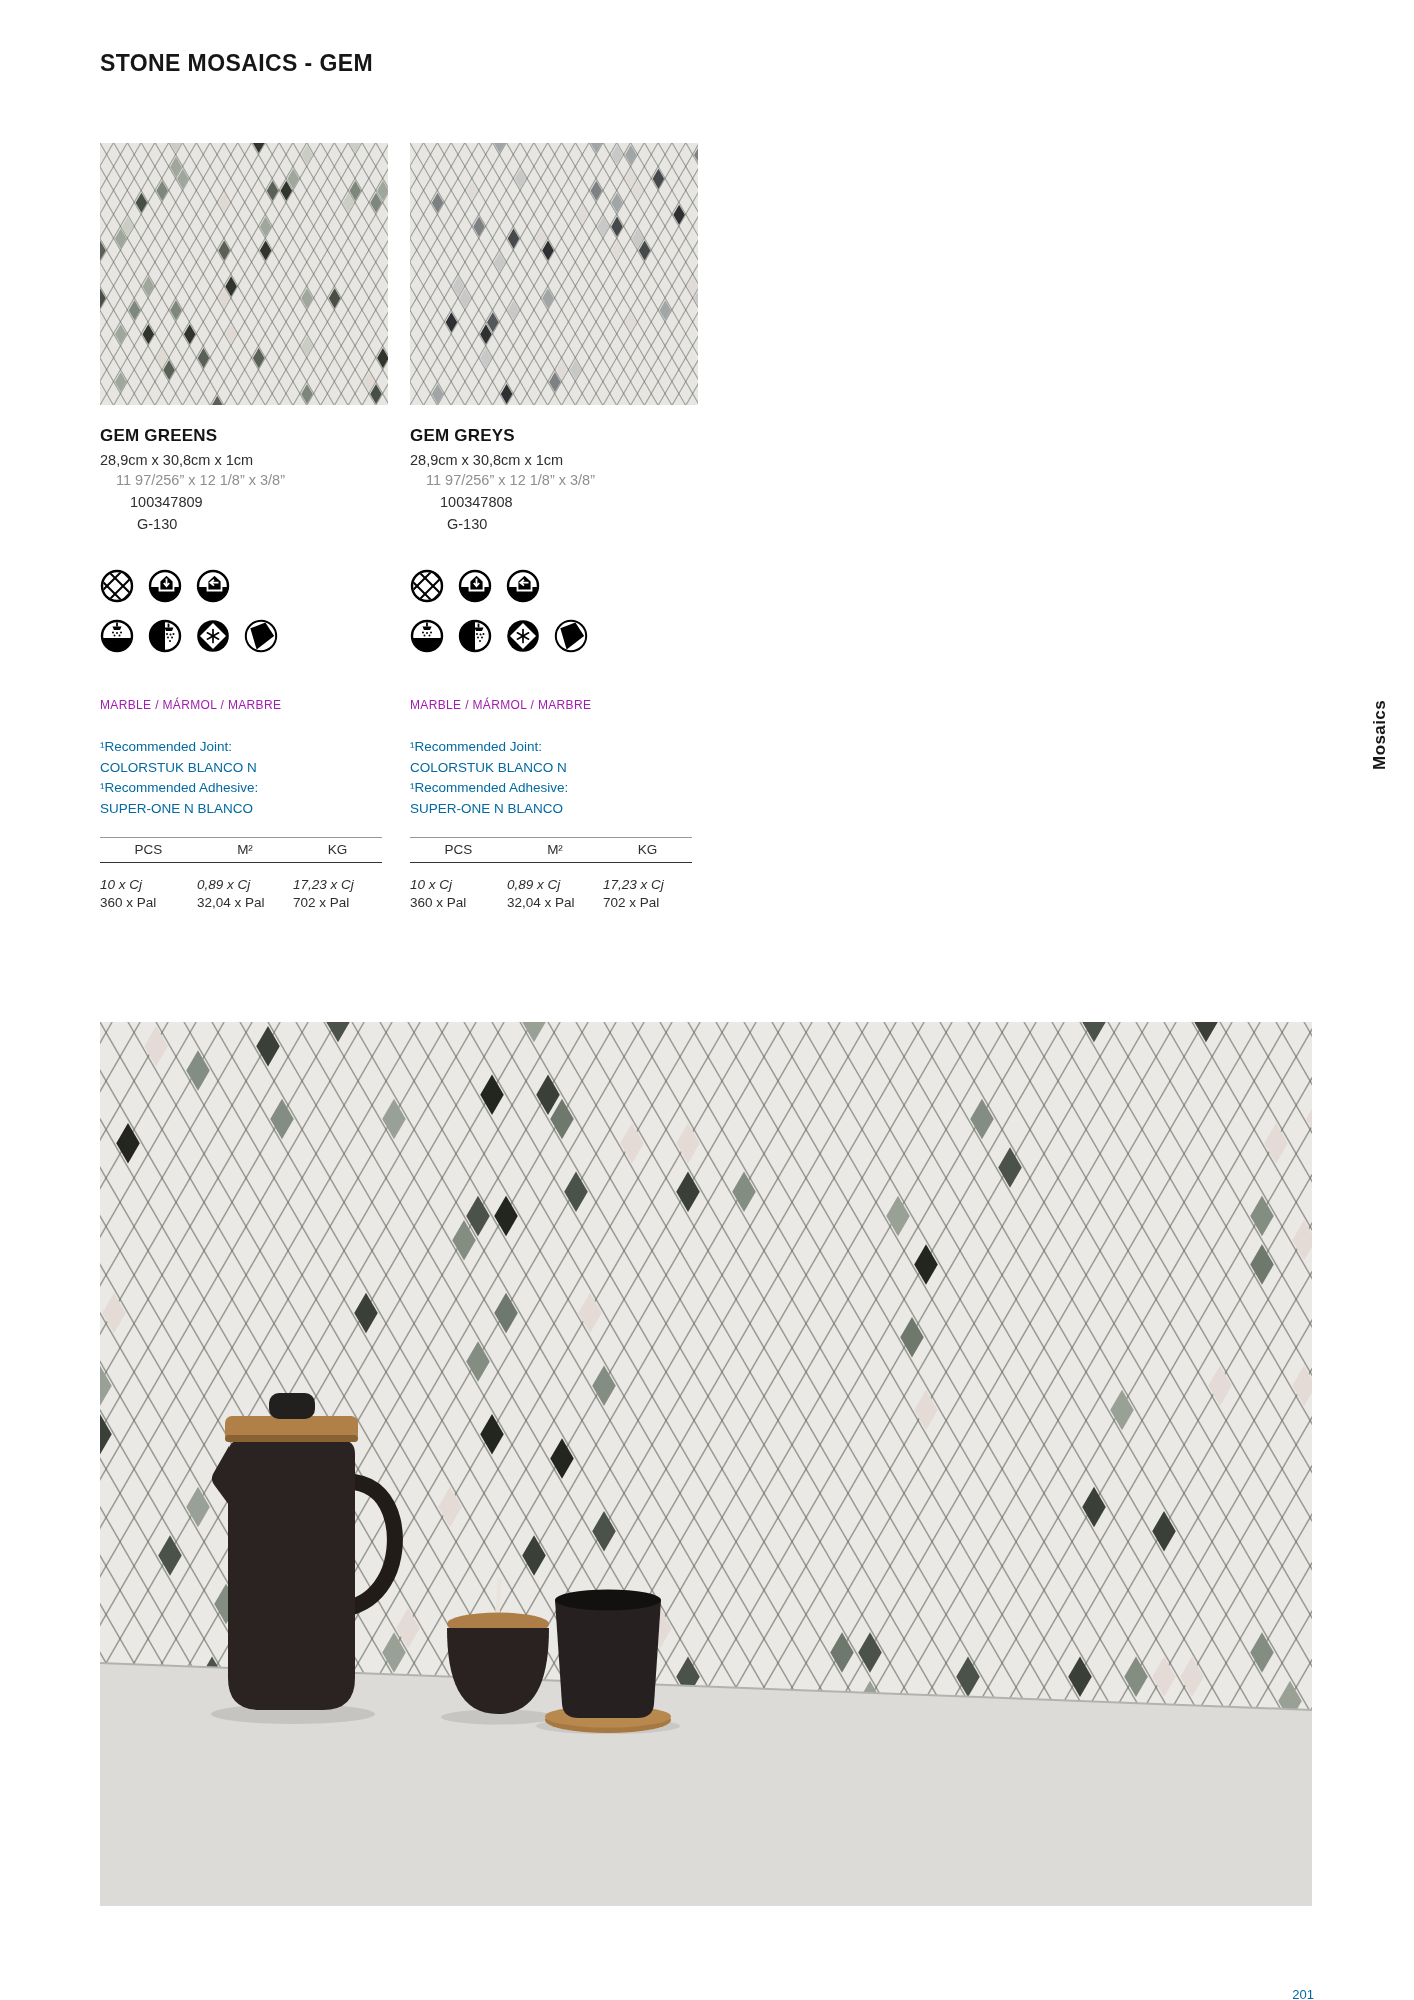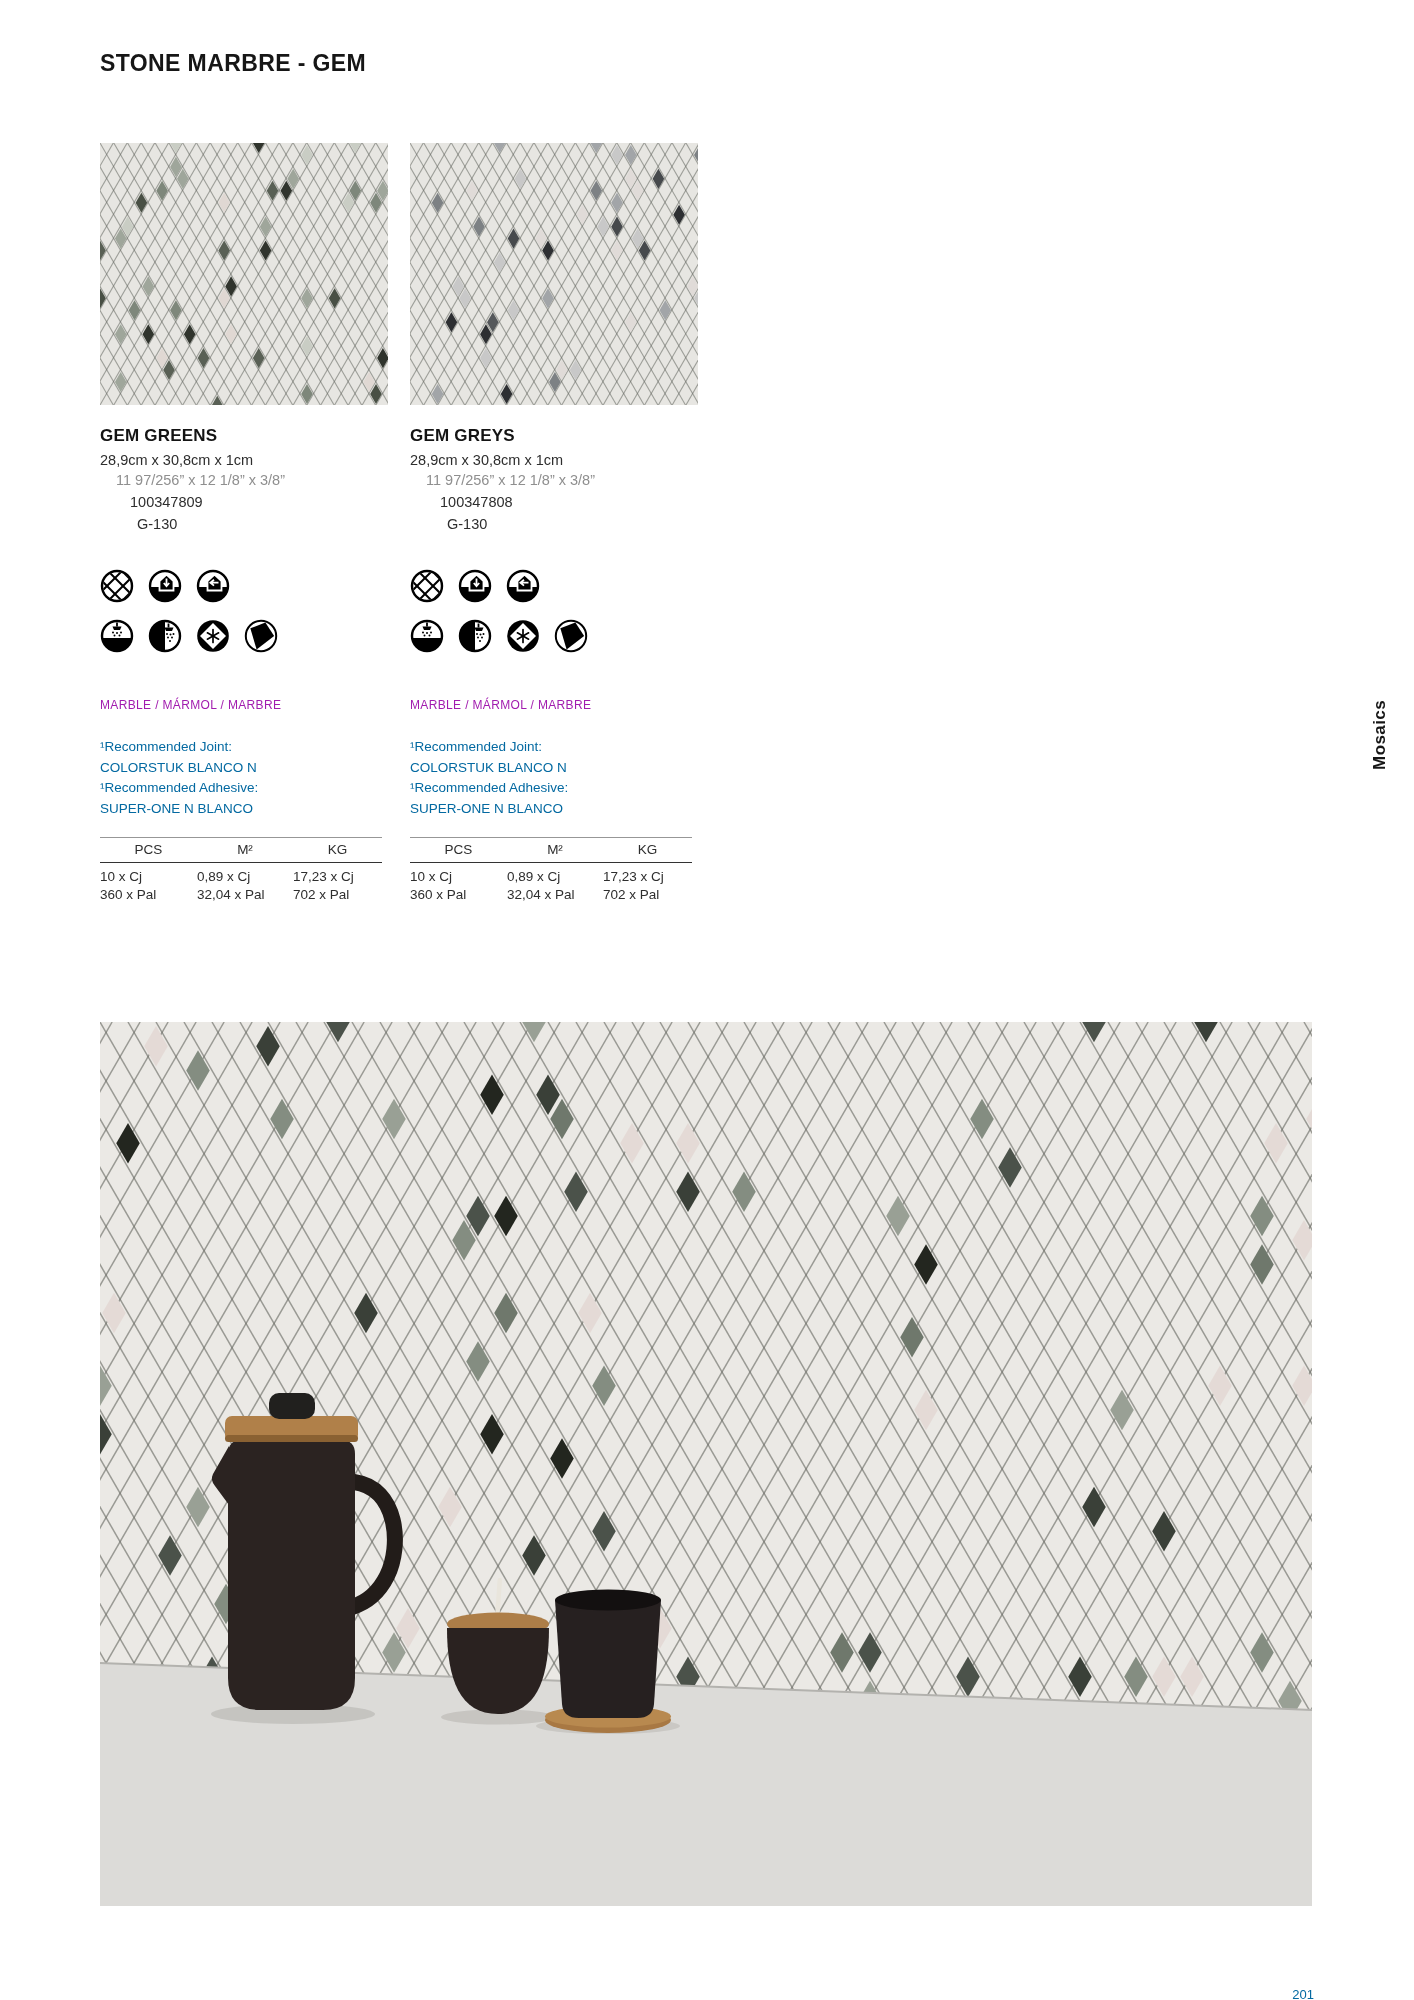--- a/index.html
+++ b/index.html
@@ -28,21 +28,21 @@
   .row2 { top:476px; }
   .ico { width:34px; height:34px; display:block; }
   .material { position:absolute; top:555px; font-size:12px; letter-spacing:.35px; color:#a21caf; white-space:nowrap; }
   .adh { position:absolute; top:594px; font-size:13.5px; line-height:20.5px; color:#0369a1; }
   .spec {
     position:absolute; top:694px; width:282px; border-collapse:collapse;
     font-size:13.5px; color:#2e2e2e; border-top:1px solid #979797;
   }
   .spec th { text-align:center; font-weight:normal; padding:4px 0 5px; border-bottom:1.7px solid #333; }
   .spec td { padding:1.5px 0; }
-  .spec tr.first td { padding-top:6px; }
+  .spec tr.first td { padding-top:14px;font-style:italic; }
   .side-label {
     position:absolute; top:700px; right:24px;
     writing-mode:vertical-rl; transform:rotate(180deg);
     font-size:17px; font-weight:bold; color:#161616; letter-spacing:.4px;
   }
   .photo { position:absolute; left:100px; top:1022px; width:1212px; height:884px; }
   .photo > svg { position:absolute; left:0; top:0; width:100%; height:100%; }
   .caption {
     position:absolute; left:0; right:0; bottom:30px; text-align:center;
     font-size:15px; color:#34322f;
@@ -113,21 +113,21 @@
         <path d="M22.6 13.8 L11.4 20.2"></path>
       </g>
     </symbol>
     <symbol id="i-rhombus" viewBox="0 0 34 34">
       <circle cx="17" cy="17" r="15.2" fill="#fff" stroke="#000" stroke-width="2"></circle>
       <path d="M17 2.8 L29.5 13 L17 31.2 L4.5 13 Z" fill="#000" transform="rotate(18 17 17)"></path>
     </symbol>
   </defs>
 </svg>
 
-<h1 class="title">STONE MARBRE - GEM</h1>
+<h1 class="title">STONE MOSAICS - GEM</h1>
 
 <section class="product-col" id="col-0">
   <div class="swatch">
     <svg id="swatch-0-svg" viewBox="0 0 288 262" preserveAspectRatio="none">
         <rect width="288" height="262" fill="#e7e6e2"></rect>
         <line x1="-165.60000000000002" y1="0" x2="-14.319665271966528" y2="262" stroke="rgba(104,107,100,0.58)" stroke-width="1.1"></line>
         <line x1="-14.319665271966528" y1="0" x2="-165.60000000000002" y2="262" stroke="rgba(104,107,100,0.58)" stroke-width="1.1"></line>
         <line x1="-151.8" y1="0" x2="-0.5196652719665167" y2="262" stroke="rgba(104,107,100,0.58)" stroke-width="1.1"></line>
         <line x1="-0.5196652719665167" y1="0" x2="-151.8" y2="262" stroke="rgba(104,107,100,0.58)" stroke-width="1.1"></line>
         <line x1="-138" y1="0" x2="13.280334728033495" y2="262" stroke="rgba(104,107,100,0.58)" stroke-width="1.1"></line>

